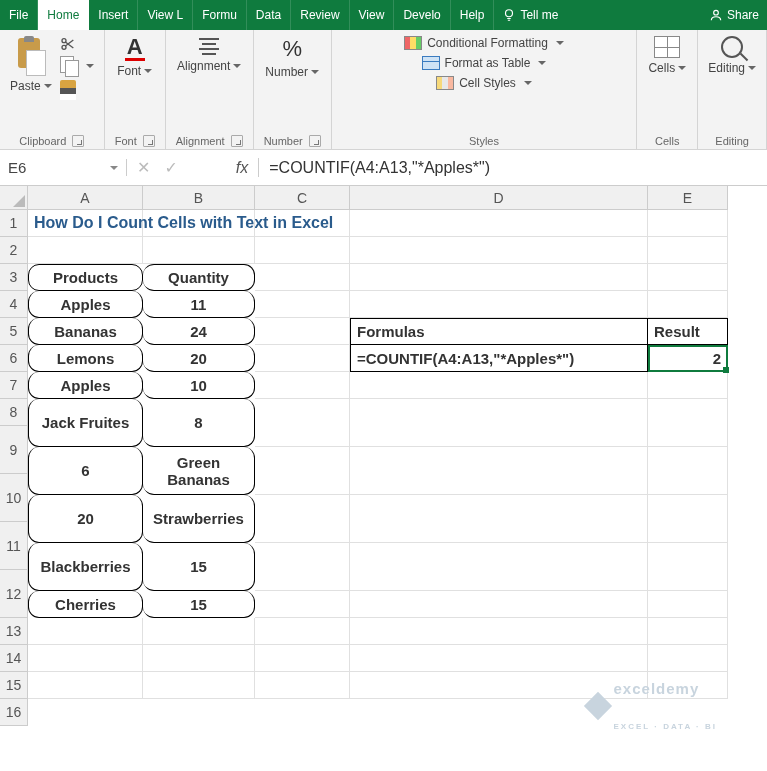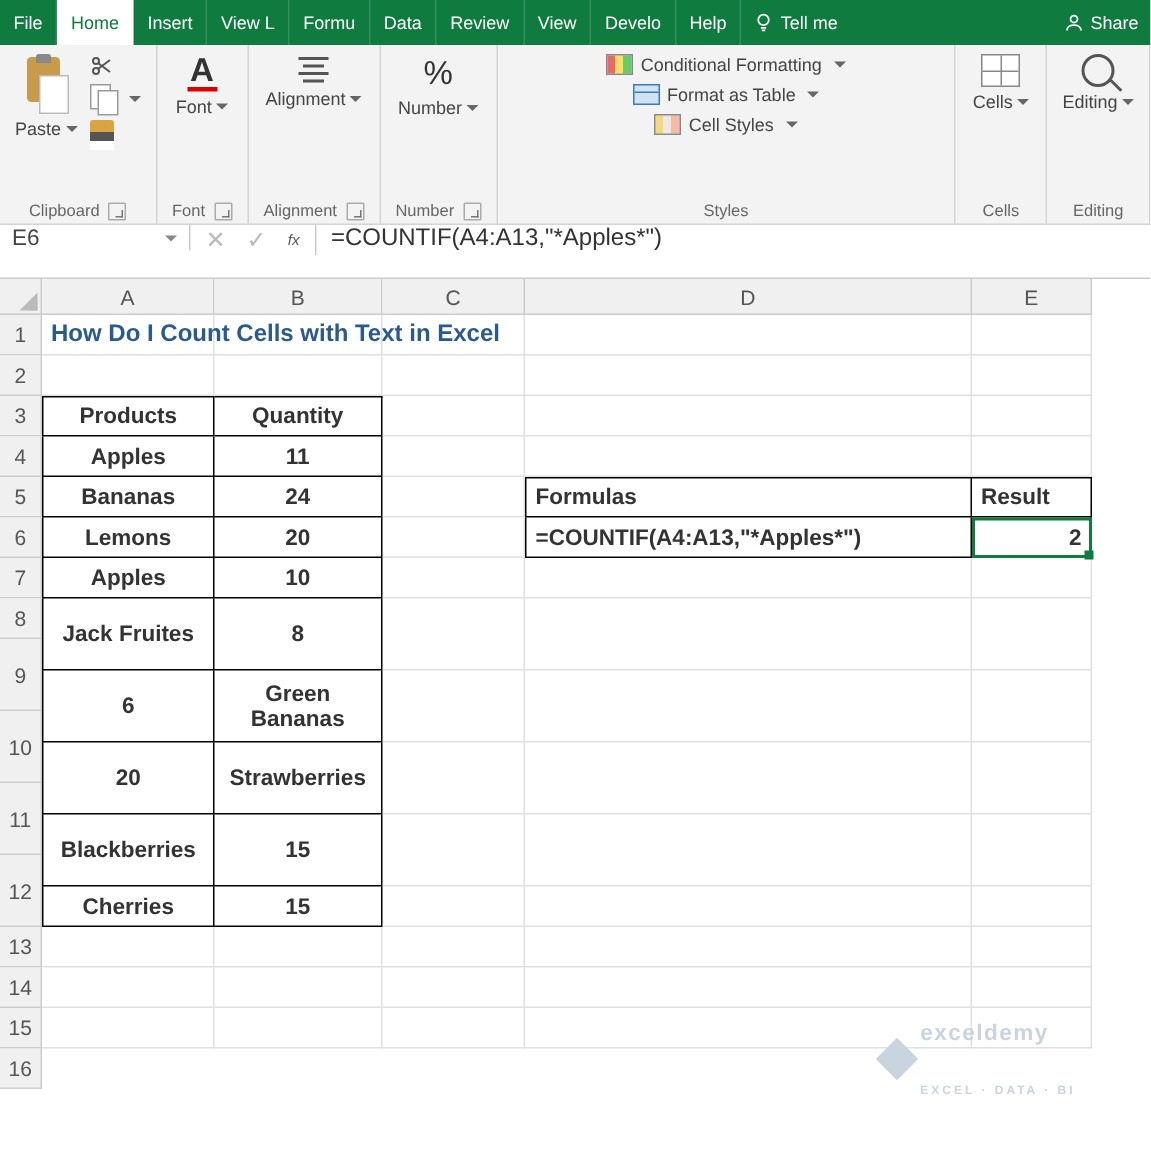--- a/index.html
+++ b/index.html
@@ -46,25 +46,25 @@
 .icon-cells::after { top:50%; left:0; height:1px; width:100%; }
 .icon-search { width: 22px; height: 22px; border: 2px solid #555; border-radius: 50%; position: relative; }
 .icon-search::after { content:""; position:absolute; width:2px; height:10px; background:#555; right:-4px; bottom:-6px; transform: rotate(-45deg); }
 
 .icon-condfmt { width:18px; height:14px; border:1px solid #888; background: linear-gradient(90deg,#e66 0 33%, #fd6 33% 66%, #6c6 66% 100%); }
 .icon-table { width:18px; height:14px; border:1px solid #3a7bbf; background:#cfe3f5; position:relative; }
 .icon-table::before { content:""; position:absolute; top:4px; left:0; right:0; height:1px; background:#3a7bbf; }
 .icon-cellstyles { width:18px; height:14px; border:1px solid #888; background: linear-gradient(90deg,#f7d97a 0 33%, #e8e8e8 33% 66%, #f9b8a0 66% 100%); }
 
 
-.fbar { display: flex; align-items: flex-start; border-bottom: 1px solid #ccc; height: 36px; background: #fff; }
+.fbar { display: flex; align-items: center; border-bottom: 1px solid #ccc; height: 36px; background: #fff; }
 .namebox { width: 127px; border-right: 1px solid #ccc; padding: 0 8px; display: flex; align-items: center; font-size: 15px; color: #444; justify-content: space-between; }
 .namebox .dd { border: 4px solid transparent; border-top-color: #888; margin-top: 4px; }
 .fbar-btns { display: flex; align-items: center; padding: 0 10px; gap: 14px; border-right: 1px solid #ccc; color: #bbb; font-size: 16px; }
-.fbar-btns .fx { color: #555; font-style: italic; font-size: 10px; }
+.fbar-btns .fx { color: #555; font-style: italic; font-size: 16px; margin-left: 44px; }
 .fbar-input { flex: 1; padding: 0 10px; display: flex; align-items: center; font-size: 16px; color: #333; }
 
 
 .grid-wrap { display: flex; height: calc(771px - 30px - 120px - 36px); overflow: hidden; }
 .corner { width: 28px; height: 24px; background: #f0f0f0; border-right: 1px solid #ccc; border-bottom: 1px solid #ccc; position: relative; }
 .corner::after { content:""; position:absolute; right:2px; bottom:2px; border:6px solid transparent; border-right-color:#bbb; border-bottom-color:#bbb; }
 .col-headers { display: flex; height: 24px; }
 .ch { background: #f0f0f0; border-right: 1px solid #ccc; border-bottom: 1px solid #ccc; display: flex; align-items: center; justify-content: center; color: #555; font-size: 14px; }
 .row-headers { width: 28px; }
 .rh { background: #f0f0f0; border-right: 1px solid #ccc; border-bottom: 1px solid #ccc; display: flex; align-items: center; justify-content: center; color: #555; font-size: 14px; }
@@ -75,21 +75,21 @@
 
 .cA { width: 115px; } .cB { width: 112px; } .cC { width: 95px; } .cD { width: 298px; } .cE { width: 80px; }
 
 
 .h-std { height: 27px; }
 .h-tall { height: 48px; }
 .b-top { border-top: 1px solid #000 !important; }
 .b-left { border-left: 1px solid #000 !important; }
 .b-right { border-right: 1px solid #000 !important; font-weight: bold; }
 .b-bot { border-bottom: 1px solid #000 !important; }
-.center { justify-content: center; text-align: center; }
+.center { justify-content: center; text-align: center; border-radius: 11px; }
 .right { justify-content: flex-end; }
 .bold { font-weight: bold; }
 .title-cell { color: #2a5b8c; font-weight: bold; font-size: 16px; }
 
 
 .sel-box { position: absolute; border: 2px solid #0f7b3e; pointer-events: none; }
 .sel-handle { position: absolute; width: 6px; height: 6px; background: #0f7b3e; right: -3px; bottom: -3px; }
 
 .watermark { position: absolute; right: 50px; bottom: 40px; color: #c8d4de; font-size: 15px; font-weight: 600; letter-spacing: 1px; display: flex; align-items: center; gap: 6px; }
 .watermark .logo { width: 20px; height: 20px; background: #c8d4de; transform: rotate(45deg); }

